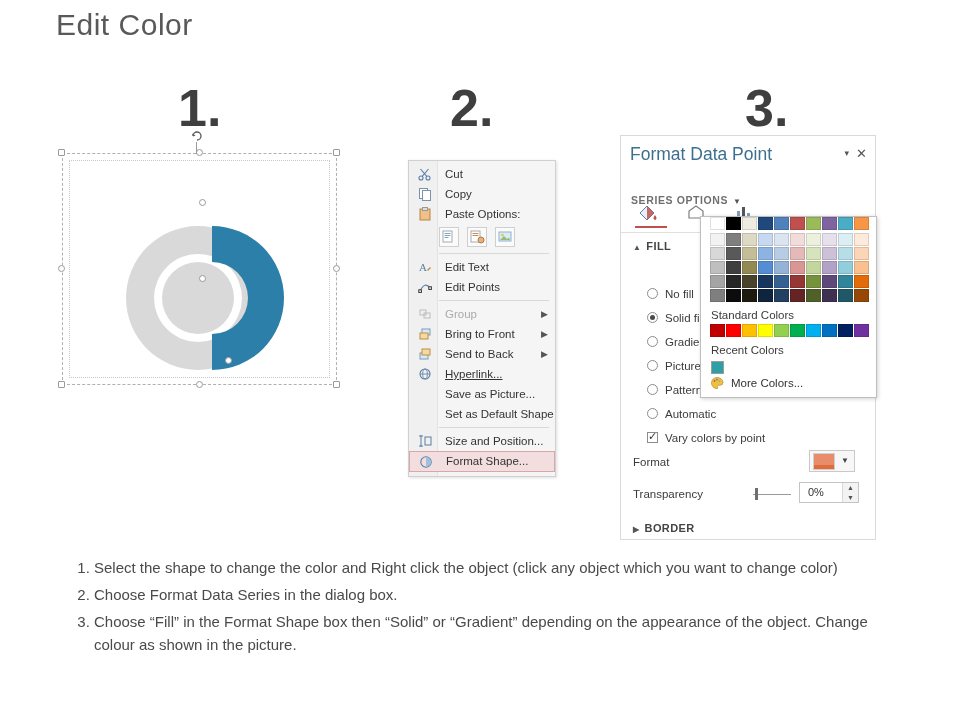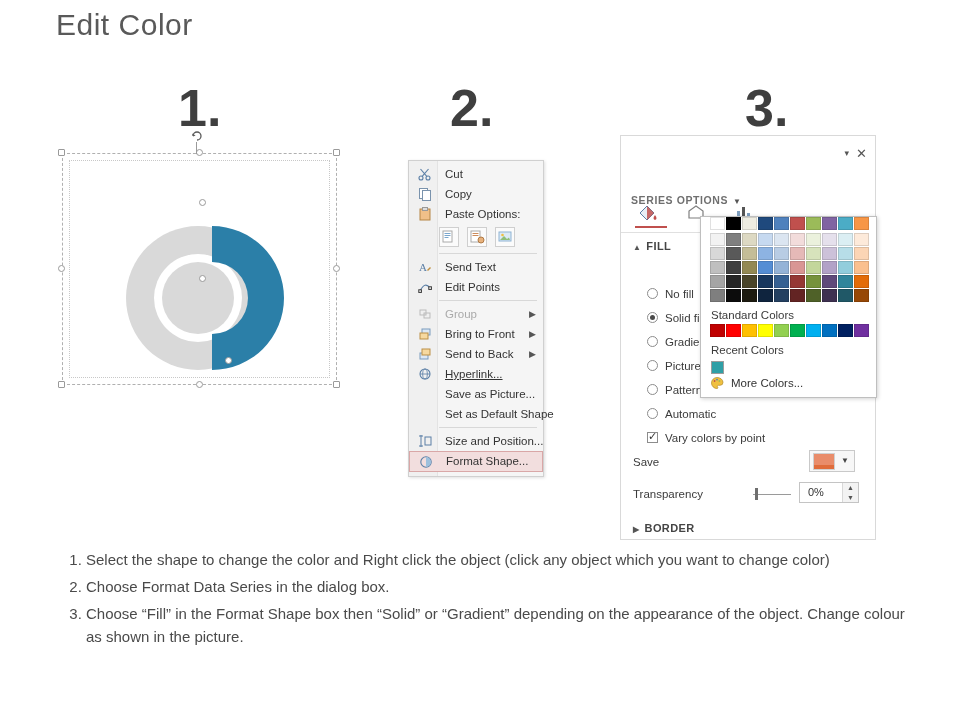--- a/index.html
+++ b/index.html
@@ -91,21 +91,21 @@
     width: 1px;
     height: 12px;
     background: #9a9a9a;
   }
 
   
   .ctx-menu {
     position: absolute;
     left: 408px;
     top: 160px;
-    width: 136px;
+    width: 148px;
     background: #f5f5f5;
     border: 1px solid #d0d0d0;
     font-size: 11.5px;
     color: #333333;
     padding: 3px 0 4px 0;
     box-sizing: border-box;
     box-shadow: 1px 1px 3px rgba(0,0,0,0.13);
   }
   .ctx-item {
     position: relative;
@@ -458,21 +458,21 @@
   .instructions {
     position: absolute;
     left: 52px;
     top: 548px;
     width: 860px;
     font-size: 15px;
     color: #4a4a4a;
     line-height: 23px;
   }
   .instructions ol {
-    margin: 0;
+    margin: 8px;
     padding-left: 34px;
   }
   .instructions li {
     margin-bottom: 4px;
   }
 </style>
 </head>
 <body>
 
 <div class="page-title">Edit Color</div>
@@ -580,21 +580,21 @@
 
   <div class="ctx-sep"></div>
 
   <div class="ctx-item">
     <span class="ic">
       <svg width="16" height="16" viewBox="0 0 16 16">
           <text x="2" y="12" font-size="11" font-family="serif" fill="#5b7fa6">A</text>
           <path d="M10 11 L13 8 L14 9 L11 12 Z" fill="#c0903f"></path>
         </svg>
     </span>
-    <span>Send Text</span>
+    <span>Edit Text</span>
   </div>
 
   <div class="ctx-item">
     <span class="ic">
       <svg width="16" height="16" viewBox="0 0 16 16">
           <path d="M3 12 Q8 2 13 9" fill="none" stroke="#5b7fa6" stroke-width="1.1"></path>
           <rect x="1.8" y="10.8" width="2.6" height="2.6" fill="#fff" stroke="#333"></rect>
           <rect x="11.8" y="7.8" width="2.6" height="2.6" fill="#fff" stroke="#333"></rect>
         </svg>
     </span>
@@ -672,20 +672,21 @@
       <svg width="16" height="16" viewBox="0 0 16 16">
           <circle cx="8" cy="8" r="5.2" fill="none" stroke="#5b7fa6" stroke-width="1.1"></circle>
           <path d="M8 3 A5 5 0 0 1 8 13 Z" fill="#9cc0dd"></path>
         </svg>
     </span>
     <span>Format Shape...</span>
   </div>
 </div>
 
 <div class="fdp">
+  <div class="fdp-title">Format Data Point</div>
   <div class="fdp-caret">▾</div>
   <div class="fdp-close">✕</div>
 
   <div class="fdp-series">
     <span>SERIES OPTIONS</span><span class="dd">▼</span>
   </div>
 
   <div class="fdp-tabs">
     <div class="fdp-tab" style="left:14px;">
       <svg width="26" height="22" viewBox="0 0 26 22">
@@ -728,21 +729,21 @@
   <div class="radio-row" style="top:248px;">
     <span class="radio"></span><span>Pattern fill</span>
   </div>
   <div class="radio-row" style="top:272px;">
     <span class="radio"></span><span>Automatic</span>
   </div>
   <div class="radio-row" style="top:296px;">
     <span class="checkbox on"></span><span>Vary colors by point</span>
   </div>
 
-  <div class="color-row">Save</div>
+  <div class="color-row">Format</div>
   <div class="color-btn">
     <div class="swatch-box" style="background: rgb(233, 140, 106);"></div>
     <div class="bar" style="background: rgb(224, 108, 59);"></div>
     <div class="dd">▼</div>
   </div>
 
   <div class="trans-row">Transparency</div>
   <div class="trans-slider">
     <div class="track"></div>
     <div class="knob"></div>

